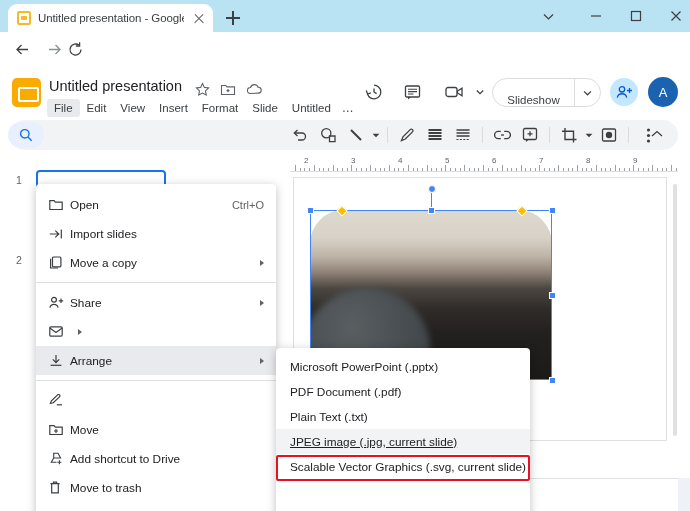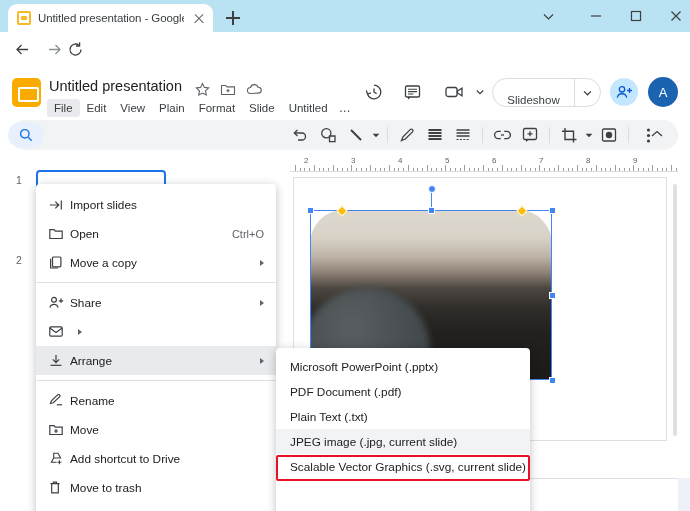--- a/index.html
+++ b/index.html
@@ -283,21 +283,21 @@
   
   .sub-menu {
     position: absolute; left: 276px; top: 282px; width: 254px; height: 189px;
     background: #fff; border-radius: 4px;
     box-shadow: 0 2px 10px rgba(0,0,0,0.25); z-index: 45; padding: 6px 0;
   }
   .smi {
     height: 25px; display: flex; align-items: center; padding: 0 14px;
     font-size: 11.8px; color: #202124; cursor: pointer; white-space: nowrap;
   }
-  .smi.hl { background: #f1f3f4; }
+  .smi.hl { background: #f1f3f4; text-decoration: underline; }
   .redbox {
     position: absolute; left: 0px; top: 107px; width: 254px; height: 26px;
     border: 2px solid #e81123; border-radius: 2px; pointer-events: none; z-index: 50;
   }
 </style>
 </head>
 <body>
 
 <div class="app">
 
@@ -421,21 +421,21 @@
       <div class="title-ico" style="left:245px">
         <svg width="17" height="13" viewBox="0 0 17 13">
             <path d="M4.3 10.5 a3 3 0 0 1 0.2-6 a4 4 0 0 1 7.6-0.2 a2.9 2.9 0 0 1 0.4 5.8 z" stroke="#5f6368" stroke-width="1.1" fill="none"></path>
           </svg>
       </div>
 
       <div class="menubar">
         <div class="menu-item active">File</div>
         <div class="menu-item">Edit</div>
         <div class="menu-item">View</div>
-        <div class="menu-item">Plain</div>
+        <div class="menu-item">Insert</div>
         <div class="menu-item">Format</div>
         <div class="menu-item">Slide</div>
         <div class="menu-item">Untitled</div>
         <div class="menu-more">…</div>
       </div>
 
       <div class="hdr-ico" style="left:360px">
         <svg width="18" height="18" viewBox="0 0 18 18">
             <path d="M9 2.2 a6.8 6.8 0 1 1 -6.5 8.8" stroke="#3c4043" stroke-width="1.3" fill="none"></path>
             <path d="M1.3 7.5 L2.5 11 L5.9 9.8" stroke="#3c4043" stroke-width="1.3" fill="none"></path>
@@ -700,35 +700,35 @@
     </div>
 
     <div class="scroll-v"></div>
 
     <div class="file-menu">
 
 
       <div class="mi">
         <span class="mi-ico">
             <svg width="14" height="12" viewBox="0 0 14 12">
+              <path d="M0.8 1.6 h4.3 l1.2 1.5 h6.9 v7.4 h-12.4 z" stroke="#3c4043" stroke-width="1.2" fill="none"></path>
+            </svg>
+          </span>
+        <span class="mi-label">Open</span>
+        <span class="mi-short">Ctrl+O</span>
+      </div>
+
+      <div class="mi">
+        <span class="mi-ico">
+            <svg width="14" height="12" viewBox="0 0 14 12">
               <path d="M0.8 6 h8.4 M6.3 2.6 L9.8 6 L6.3 9.4" stroke="#3c4043" stroke-width="1.2" fill="none"></path>
               <path d="M12.3 1.4 V10.6" stroke="#3c4043" stroke-width="1.2"></path>
             </svg>
           </span>
         <span class="mi-label">Import slides</span>
-      </div>
-
-      <div class="mi">
-        <span class="mi-ico">
-            <svg width="14" height="12" viewBox="0 0 14 12">
-              <path d="M0.8 1.6 h4.3 l1.2 1.5 h6.9 v7.4 h-12.4 z" stroke="#3c4043" stroke-width="1.2" fill="none"></path>
-            </svg>
-          </span>
-        <span class="mi-label">Open</span>
-        <span class="mi-short">Ctrl+O</span>
       </div>
 
       <div class="mi">
         <span class="mi-ico">
             <svg width="14" height="13" viewBox="0 0 14 13">
               <rect x="3.5" y="1" width="8.4" height="9.8" rx="1" stroke="#3c4043" stroke-width="1.2" fill="none"></rect>
               <path d="M1.6 2.8 V12 h7.4" stroke="#3c4043" stroke-width="1.2" fill="none"></path>
             </svg>
           </span>
         <span class="mi-label">Move a copy</span>
@@ -772,21 +772,20 @@
 
       <div class="mi-div"></div>
 
       <div class="mi">
         <span class="mi-ico">
             <svg width="14" height="13" viewBox="0 0 14 13">
               <path d="M1.4 9.5 L2.4 6.9 L8.6 0.9 a1.3 1.3 0 0 1 1.9 1.9 L4.3 8.8 z" stroke="#3c4043" stroke-width="1.2" fill="none"></path>
               <path d="M7.8 10.8 h5.2" stroke="#3c4043" stroke-width="1.2"></path>
             </svg>
           </span>
-        <span class="mi-label">Rename</span>
       </div>
 
       <div class="mi">
         <span class="mi-ico">
             <svg width="14" height="12" viewBox="0 0 14 12">
               <path d="M0.8 1.6 h4.3 l1.2 1.5 h6.9 v7.4 h-12.4 z" stroke="#3c4043" stroke-width="1.2" fill="none"></path>
               <path d="M7 5 v4 M5 7 h4" stroke="#3c4043" stroke-width="1.2"></path>
             </svg>
           </span>
         <span class="mi-label">Move</span>

